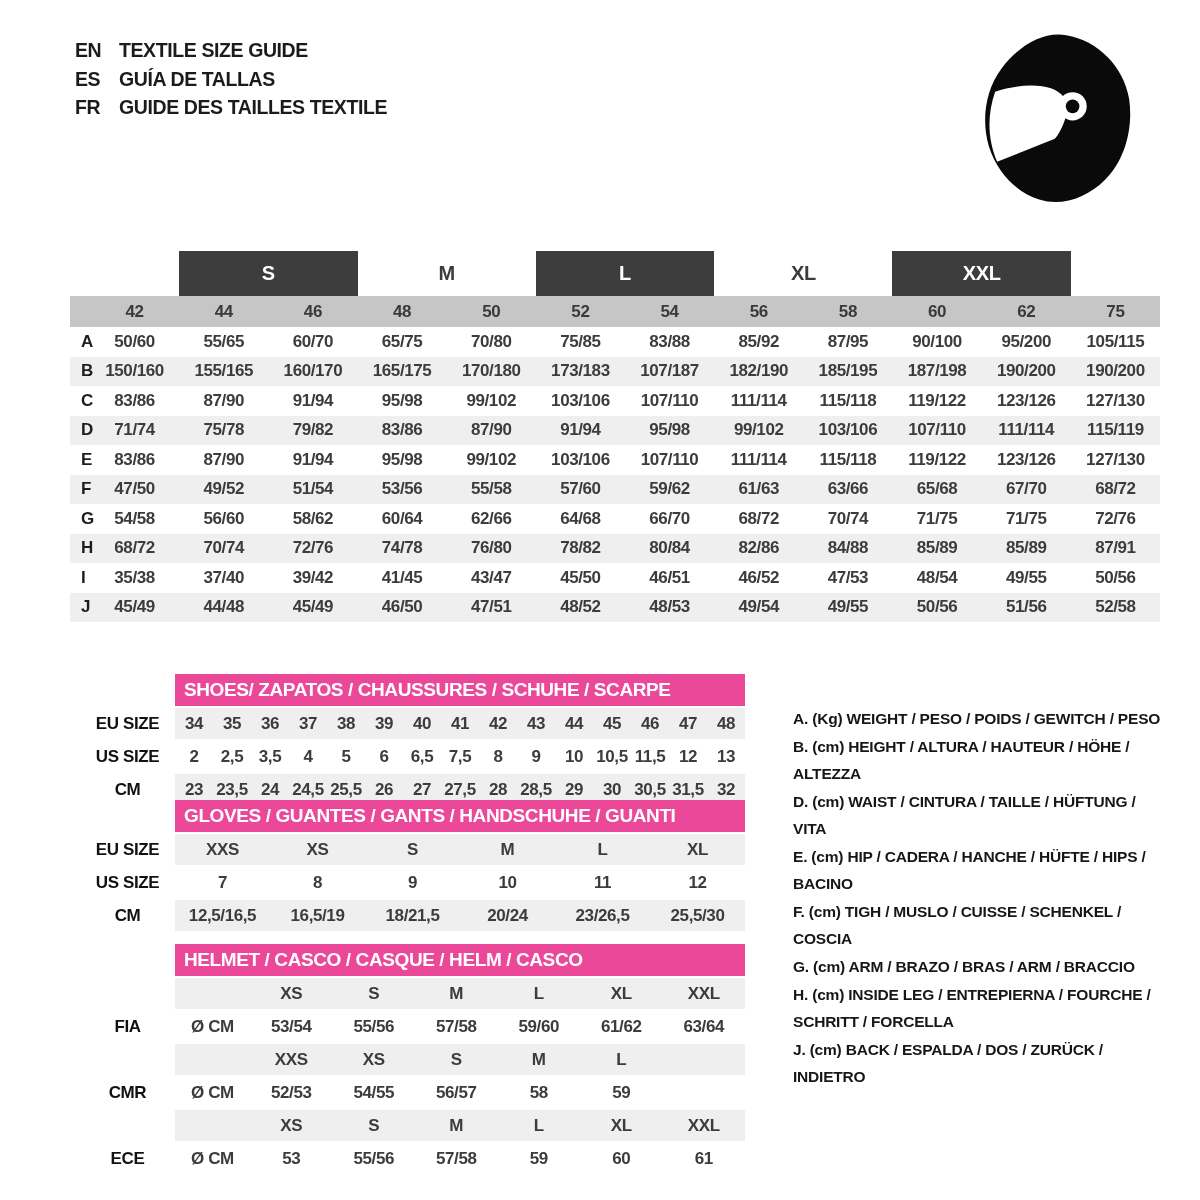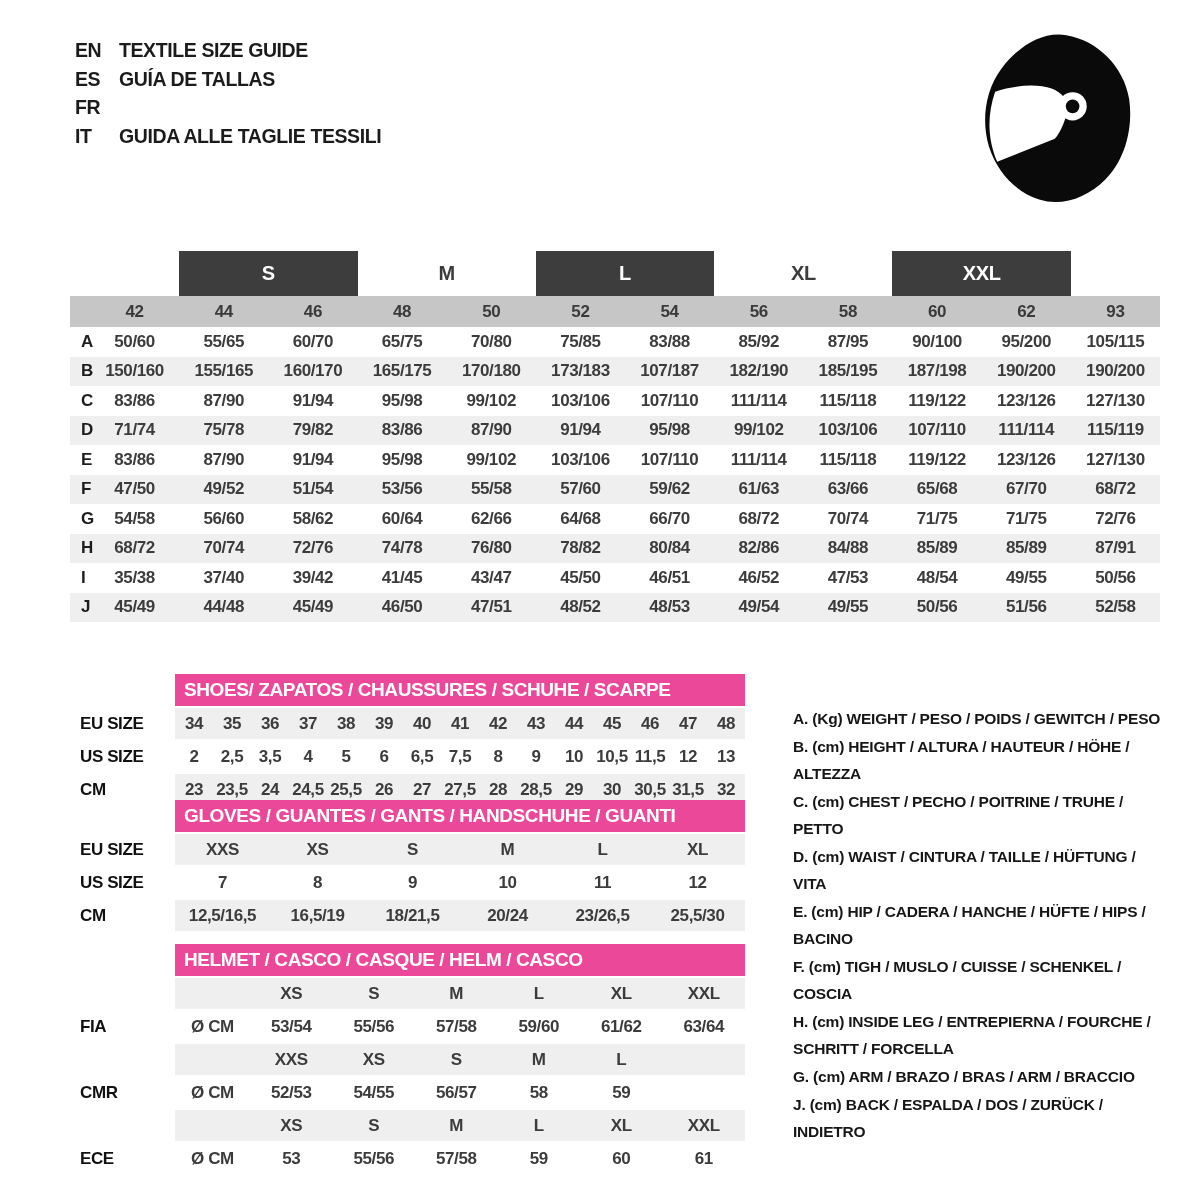--- a/index.html
+++ b/index.html
@@ -29,21 +29,21 @@
   .mt-data.alt{background:#efefef;}
   .mt-label{text-align:left;padding-left:11px;color:#1d1d1d;}
 
   
   .sub-table{position:absolute;left:75px;width:670px;font-weight:bold;}
   .sub-title{margin-left:100px;height:32px;background:#ec4899;color:#ffffff;font-size:19px;
     display:flex;align-items:center;padding-left:9px;box-sizing:border-box;letter-spacing:-0.4px;}
   .st-row{display:grid;align-items:center;text-align:center;height:31px;margin-top:2px;
     font-size:17px;color:#3c3c3c;letter-spacing:-0.4px;}
   .st-row.shaded{background:linear-gradient(90deg,#ffffff 100px,#efefef 100px);}
-  .st-label{text-align:left;padding-left:5px;color:#111111;}
+  .st-label{text-align:center;padding-left:5px;color:#111111;}
   .shoes .st-row{grid-template-columns:100px repeat(15,1fr);}
   .gloves .st-row{grid-template-columns:100px repeat(6,1fr);}
   .helmet-t .st-row{grid-template-columns:100px 75px repeat(6,1fr);}
   .shoes{top:674px;}
   .gloves{top:800px;}
   .helmet-t{top:944px;}
 
   
   .legend{position:absolute;left:793px;top:677px;width:368px;font-weight:bold;font-size:15.5px;
     color:#161616;letter-spacing:-0.2px;margin-top:28px;}
@@ -58,24 +58,21 @@
       <div class="lang-row">
         <span class="lang-code">EN</span>
         <span class="lang-title">TEXTILE SIZE GUIDE</span>
       </div>
       <div class="lang-row">
         <span class="lang-code">ES</span>
         <span class="lang-title">GUÍA DE TALLAS</span>
       </div>
       <div class="lang-row">
         <span class="lang-code">FR</span>
-      </div>
-      <div class="lang-row">
-        <span class="lang-code">IT</span>
-        <span class="lang-title">GUIDA ALLE TAGLIE TESSILI</span>
+        <span class="lang-title">GUIDE DES TAILLES TEXTILE</span>
       </div>
     </div>
 
   <svg class="helmet-icon" viewBox="0 0 150 170" xmlns="http://www.w3.org/2000/svg" aria-hidden="true">
     <path d="M82 3 C112 8 137 33 142 64 C146 92 138 122 119 141 C102 158 78 167 56 160 C34 153 16 134 8 109 C1 86 4 56 20 35 C35 15 58 -1 82 3 Z" fill="#0a0a0a"></path>
     <path d="M14 57 C31 51 54 49 68 54 C78 58 84 65 83 73 C82 83 77 95 71 102 L16 124 C7 103 6 80 14 57 Z" fill="#ffffff"></path>
     <circle cx="88" cy="71" r="13.5" fill="#ffffff"></circle>
     <circle cx="88" cy="71" r="6.5" fill="#0a0a0a"></circle>
   </svg>
 
@@ -93,21 +90,21 @@
         <div>44</div>
         <div>46</div>
         <div>48</div>
         <div>50</div>
         <div>52</div>
         <div>54</div>
         <div>56</div>
         <div>58</div>
         <div>60</div>
         <div>62</div>
-        <div>93</div>
+        <div>75</div>
       </div>
       <div class="mt-row mt-data">
         <div class="mt-label">A</div>
         <div>50/60</div>
         <div>55/65</div>
         <div>60/70</div>
         <div>65/75</div>
         <div>70/80</div>
         <div>75/85</div>
         <div>83/88</div>
@@ -409,22 +406,21 @@
           <div>59</div>
           <div>60</div>
           <div>61</div>
         </div>
       </div>
   </div>
 
   <div class="legend" id="legend">
       <div class="legend-item">A. (Kg) WEIGHT / PESO / POIDS / GEWITCH / PESO</div>
       <div class="legend-item">B. (cm) HEIGHT / ALTURA / HAUTEUR / HÖHE / ALTEZZA</div>
-      <div class="legend-item">C. (cm) CHEST / PECHO / POITRINE / TRUHE / PETTO</div>
       <div class="legend-item">D. (cm) WAIST / CINTURA / TAILLE / HÜFTUNG / VITA</div>
       <div class="legend-item">E. (cm) HIP / CADERA / HANCHE / HÜFTE / HIPS / BACINO</div>
       <div class="legend-item">F. (cm) TIGH / MUSLO / CUISSE / SCHENKEL / COSCIA</div>
+      <div class="legend-item">G. (cm) ARM / BRAZO / BRAS / ARM / BRACCIO</div>
       <div class="legend-item">H. (cm) INSIDE LEG / ENTREPIERNA / FOURCHE / SCHRITT / FORCELLA</div>
-      <div class="legend-item">G. (cm) ARM / BRAZO / BRAS / ARM / BRACCIO</div>
       <div class="legend-item">J. (cm) BACK / ESPALDA / DOS / ZURÜCK / INDIETRO</div>
     </div>
 
 </div>
 
 </body></html>

